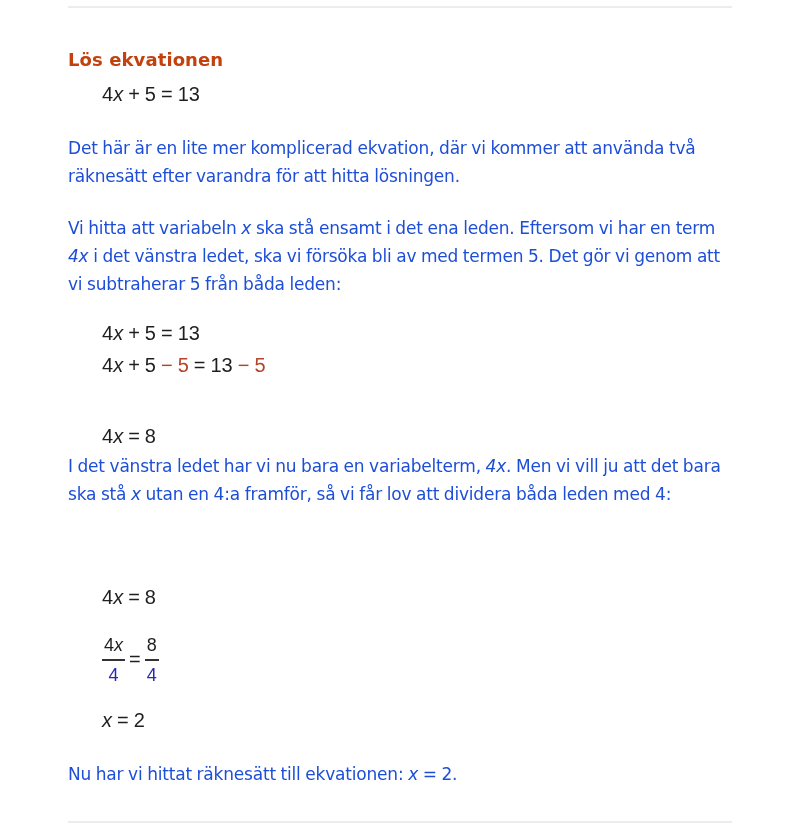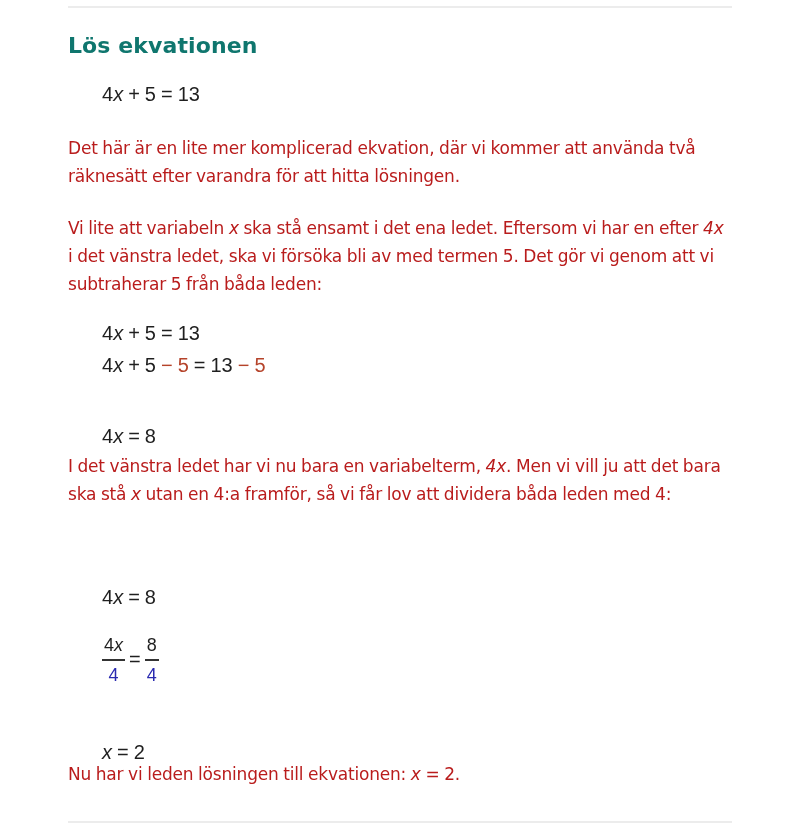--- a/index.html
+++ b/index.html
@@ -26,36 +26,36 @@
     .divider.bottom { top: 821px; }
 
     .content {
       position: absolute;
       left: 68px;
       top: 0;
       width: 664px;
     }
     .heading {
       position: absolute;
-      top: 33px;
+      top: 49px;
       left: 0;
-      font-size: 22px;
+      font-size: 18px;
       font-weight: bold;
-      color: #0f766e;
+      color: #c2410c;
       letter-spacing: 0.1px;
       margin: 0;
       white-space: nowrap;
     }
     .para {
       position: absolute;
       left: 0;
       width: 664px;
       font-size: 17px;
       line-height: 28px;
-      color: #b91c1c;
+      color: #1d4ed8;
       margin: 0;
       letter-spacing: -0.2px;
       word-spacing: -0.5px;
     }
     .para i {
       font-style: italic;
     }
     .math {
       position: absolute;
       left: 34px;
@@ -109,21 +109,21 @@
 <div class="content">
 
   <h3 class="heading">Lös ekvationen</h3>
 
   <div class="math" style="top:83px;">
     <span>4</span><span class="var">x</span><span class="op">+</span><span>5</span><span class="op">=</span><span>13</span>
   </div>
 
   <p class="para" style="top:134px;">Det här är en lite mer komplicerad ekvation, där vi kommer att använda två räknesätt efter varandra för att hitta lösningen.</p>
 
-  <p class="para" style="top:214px;"><span>Vi lite att variabeln </span><i>x</i><span> ska stå ensamt i det ena ledet. Eftersom vi har en efter </span><i>4x</i><span> i det vänstra ledet, ska vi försöka bli av med termen 5. Det gör vi genom att vi subtraherar 5 från båda leden:</span></p>
+  <p class="para" style="top:214px;"><span>Vi hitta att variabeln </span><i>x</i><span> ska stå ensamt i det ena leden. Eftersom vi har en term </span><i>4x</i><span> i det vänstra ledet, ska vi försöka bli av med termen 5. Det gör vi genom att vi subtraherar 5 från båda leden:</span></p>
 
   <div class="math" style="top:322px;">
     <span>4</span><span class="var">x</span><span class="op">+</span><span>5</span><span class="op">=</span><span>13</span>
   </div>
 
   <div class="math" style="top:354px;">
     <span>4</span><span class="var">x</span><span class="op">+</span><span>5</span><span class="op red">−</span><span class="red">5</span><span class="op">=</span><span>13</span><span class="op red">−</span><span class="red">5</span>
   </div>
 
   <div class="math" style="top:425px;">
@@ -143,21 +143,21 @@
       <span class="den blue">4</span>
     </span>
     <span class="op" style="margin:0 4px;">=</span>
     <span class="frac">
       <span class="num">8</span>
       <span class="bar"></span>
       <span class="den blue">4</span>
     </span>
   </div>
 
-  <div class="math" style="top:741px;">
+  <div class="math" style="top:709px;">
     <span class="var">x</span><span class="op">=</span><span>2</span>
   </div>
 
-  <p class="para" style="top:760px;"><span>Nu har vi leden lösningen till ekvationen: </span><i>x</i><span> = 2.</span></p>
+  <p class="para" style="top:760px;"><span>Nu har vi hittat räknesätt till ekvationen: </span><i>x</i><span> = 2.</span></p>
 
 </div>
 
 <div class="divider bottom"></div>
 
 </body></html>

